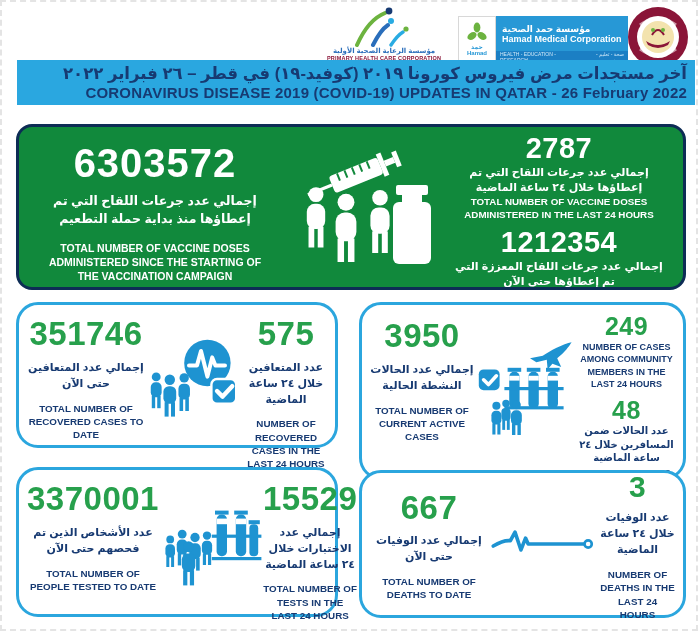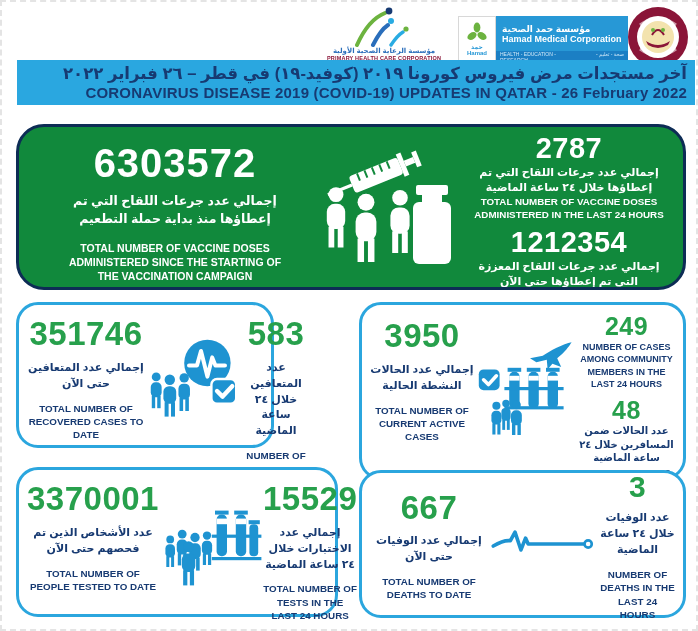--- a/index.html
+++ b/index.html
@@ -34,40 +34,40 @@
   .title-bar{
     position:absolute;left:15px;top:58px;width:678px;height:45px;background:var(--title-bar-blue);
     color:var(--navy);text-align:right;padding:3px 8px 0 8px;
   }
   .title-ar{font-size:16.5px;font-weight:bold;direction:rtl;line-height:1.25;}
   .title-en{font-size:15px;font-weight:bold;line-height:1.2;letter-spacing:.2px;}
 
   
   .banner{
     position:absolute;left:14px;top:122px;width:670px;height:166px;background:var(--banner-green);
-    border:3px solid var(--banner-border-navy);border-radius:28px;display:flex;color:#fff;overflow:hidden;padding-left:20px;
+    border:3px solid var(--banner-border-navy);border-radius:16px;display:flex;color:#fff;overflow:hidden;
   }
   .banner-left{width:262px;padding:16px 8px 0 18px;text-align:center;}
   .banner-number{font-size:40px;font-weight:bold;letter-spacing:1px;line-height:1;}
   .banner-ar{font-size:12.5px;font-weight:bold;direction:rtl;margin-top:10px;line-height:1.4;}
   .banner-en{font-size:10.5px;font-weight:bold;margin-top:13px;line-height:1.35;}
   .banner-icon{width:168px;display:flex;align-items:center;justify-content:center;}
   .banner-right{flex:1;text-align:center;padding:6px 14px 0 0;}
   .b-num{font-size:29px;font-weight:bold;letter-spacing:.5px;line-height:1.05;}
   .b-ar{font-size:11px;font-weight:bold;direction:rtl;line-height:1.35;}
   .b-en{font-size:9.8px;font-weight:bold;line-height:1.3;margin-top:1px;}
   .banner-right .b-num+.b-ar{margin-top:2px;}
   .banner-right .gap{margin-top:5px;}
 
   
   .card{
     position:absolute;background:#fff;border:3px solid var(--card-border-blue);
     border-radius:22px;display:flex;align-items:flex-start;padding:12px 8px 0 8px;
   }
-  .card-recovered{left:14px;top:300px;width:258px;height:146px;}
+  .card-recovered{left:14px;top:300px;width:322px;height:146px;}
   .card-active{left:357px;top:300px;width:327px;height:178px;padding-top:8px;}
   .card-tested{left:14px;top:465px;width:322px;height:150px;}
   .card-deaths{left:357px;top:468px;width:327px;height:148px;align-items:center;padding-top:4px;}
   .stat{text-align:center;}
   .stat-number{font-size:33px;font-weight:bold;color:var(--number-green);letter-spacing:.5px;line-height:1.05;}
   .stat-number.small{font-size:25px;}
   .stat-number.single{font-size:30px;}
   .label-ar{font-size:11px;font-weight:bold;color:var(--navy);direction:rtl;line-height:1.45;margin-top:8px;}
   .label-en{font-size:9.8px;font-weight:bold;color:var(--navy);line-height:1.35;margin-top:10px;}
   .mini .label-ar{font-size:10px;margin-top:1px;line-height:1.35;}
@@ -226,21 +226,21 @@
           <rect x="-6.5" y="12" width="5" height="18"></rect>
             <rect x="1.5" y="12" width="5" height="18"></rect>
         </g>
         <circle cx="78" cy="35" r="29"></circle>
         <polyline points="55,38 65,38 70,20 78,52 84,28 88,38 100,38" fill="none" stroke="#fff" stroke-width="5" stroke-linejoin="round" stroke-linecap="round"></polyline>
         <rect x="83" y="55" width="31" height="31" rx="7" stroke="#fff" stroke-width="3"></rect>
         <path d="M90,70 l7,7 l12,-13" fill="none" stroke="#fff" stroke-width="5.5" stroke-linecap="round" stroke-linejoin="round"></path>
       </svg>
     </div>
     <div class="stat col-right">
-      <div class="stat-number">583</div>
+      <div class="stat-number">575</div>
       <div class="label-ar" dir="rtl">عدد المتعافين خلال ٢٤ ساعة الماضية</div>
       <div class="label-en">NUMBER OF RECOVERED CASES IN THE LAST 24 HOURS</div>
     </div>
   </div>
 
   <div class="card card-active">
     <div class="stat col-left">
       <div class="stat-number">3950</div>
       <div class="label-ar" dir="rtl">إجمالي عدد الحالات النشطة الحالية</div>
       <div class="label-en">TOTAL NUMBER OF CURRENT ACTIVE CASES</div>

